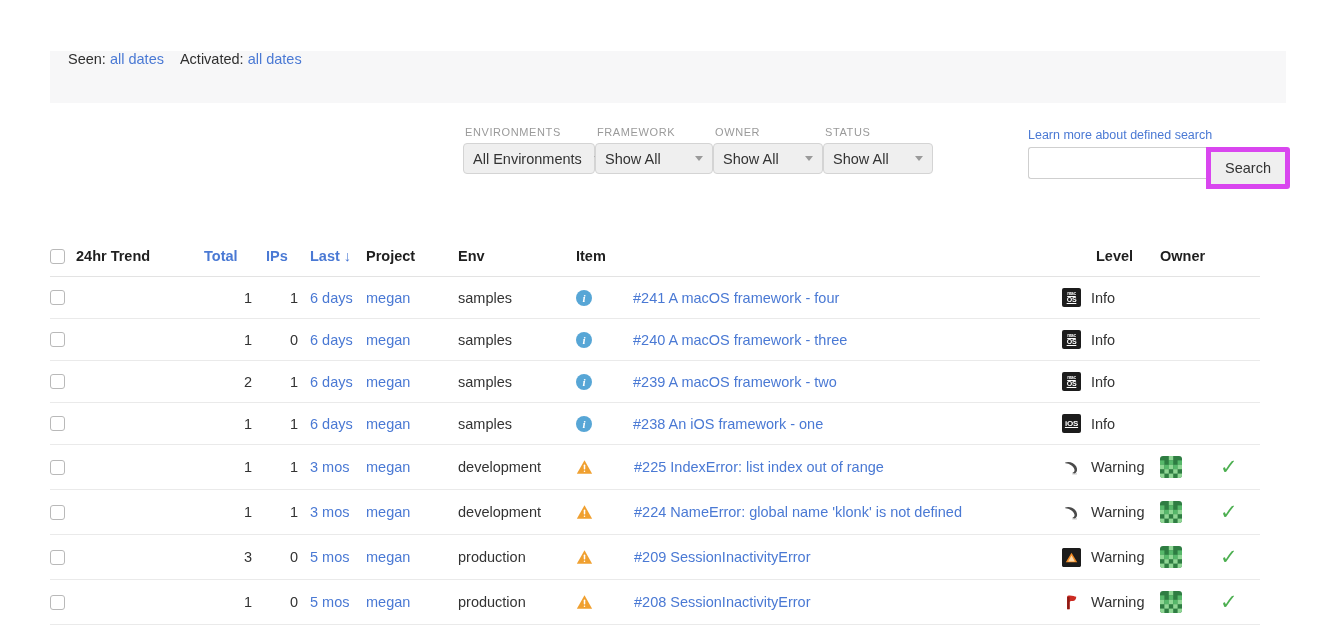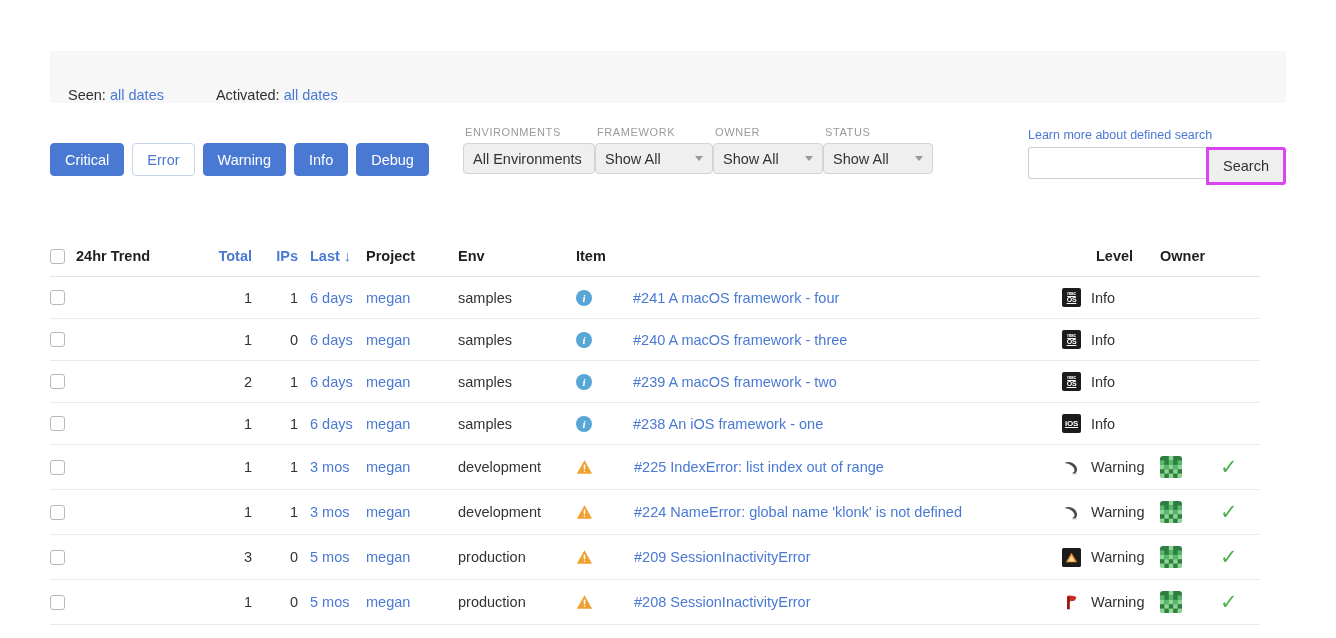--- a/index.html
+++ b/index.html
@@ -11,23 +11,22 @@
     color: #333333;
     overflow: hidden;
   }
   .page { position: relative; width: 1336px; height: 638px; }
 
   
   .datebar {
     position: absolute; left: 50px; top: 51px;
     width: 1236px; height: 52px;
     background: #f7f7f8;
-    display: flex; align-items: flex-end;
+    display: flex; align-items: flex-start;
     padding: 0 18px;
-    gap: 36px;
   }
   .datebar-group { font-size: 14.5px; color: #2f2f2f; margin-right: 16px; white-space: nowrap; }
   .datebar-group .lbl { color: #2f2f2f; }
   .link { color: #4a79d4; text-decoration: none; cursor: pointer; }
   .datebar-right { margin-left: auto; display: flex; align-items: center; gap: 14px; }
   .live-label { font-size: 14.5px; color: #2f2f2f; }
   .btn-group { display: flex; border-radius: 4px; overflow: hidden; box-shadow: 0 0 0 1px #c6c6c6; }
   .btn-pause {
     width: 44px; height: 30px; background: #efefef;
     display: flex; align-items: center; justify-content: center;
@@ -92,21 +91,21 @@
   .search-input {
     width: 178px; height: 32px;
     border: 1px solid #cfcfcf; border-right: none;
     border-radius: 3px 0 0 3px;
     background: #fff; font-size: 14px; color: #333;
     padding: 0 8px; outline: none;
     font-family: "Liberation Sans", sans-serif;
   }
   .search-btn {
     height: 32px; padding: 16px 14px;
-    background: #efefef; border: 3px solid #d946ef;
+    background: #efefef; border: 5px solid #d946ef;
     border-radius: 0 3px 3px 0;
     font-size: 14.5px; color: #333; cursor: pointer;
     display: flex; align-items: center;
     font-family: "Liberation Sans", sans-serif;
   }
 
   
   .tbl { position: absolute; left: 50px; top: 248px; width: 1210px; }
   .tbl table { width: 100%; border-collapse: collapse; }
   .tbl th {
@@ -127,21 +126,21 @@
   .c-total  { width: 62px; text-align: right; padding-right: 14px !important; }
   .c-ips    { width: 44px; text-align: right; padding-right: 12px !important; }
   .c-last   { width: 56px; }
   .c-proj   { width: 92px; }
   .c-env    { width: 118px; }
   .c-item   { }
   .c-level  { width: 98px; }
   .c-owner  { width: 60px; }
   .c-ok     { width: 40px; }
 
-  th.c-total, th.c-ips { text-align: right; }
+  th.c-total, th.c-ips { text-align: left; }
   th.c-level { text-align: left; padding-left: 34px; }
   th.c-owner { text-align: left; }
 
   .chk {
     width: 15px; height: 15px;
     border: 1px solid #b9b9b9; border-radius: 3px;
     background: #fff; cursor: pointer; display: block;
   }
   .sparkline {
     width: 84px; height: 14px; margin-top: 10px;
@@ -191,27 +190,20 @@
     <div class="datebar-group">
       <span class="lbl">Seen:</span>
       <span class="link">all dates</span>
     </div>
     <div class="datebar-group">
       <span class="lbl">Activated:</span>
       <span class="link">all dates</span>
     </div>
   </div>
 
-  <div class="levels">
-    <div class="lvl-btn">Critical</div>
-    <div class="lvl-btn off">Error</div>
-    <div class="lvl-btn">Warning</div>
-    <div class="lvl-btn">Info</div>
-    <div class="lvl-btn">Debug</div>
-  </div>
 
   <div class="filters">
     <div class="filt">
       <div class="filt-label">ENVIRONMENTS</div>
       <div class="sel w-env">
         <span class="val">All Environments</span>
         <span class="caret"></span>
       </div>
     </div>
     <div class="filt">

